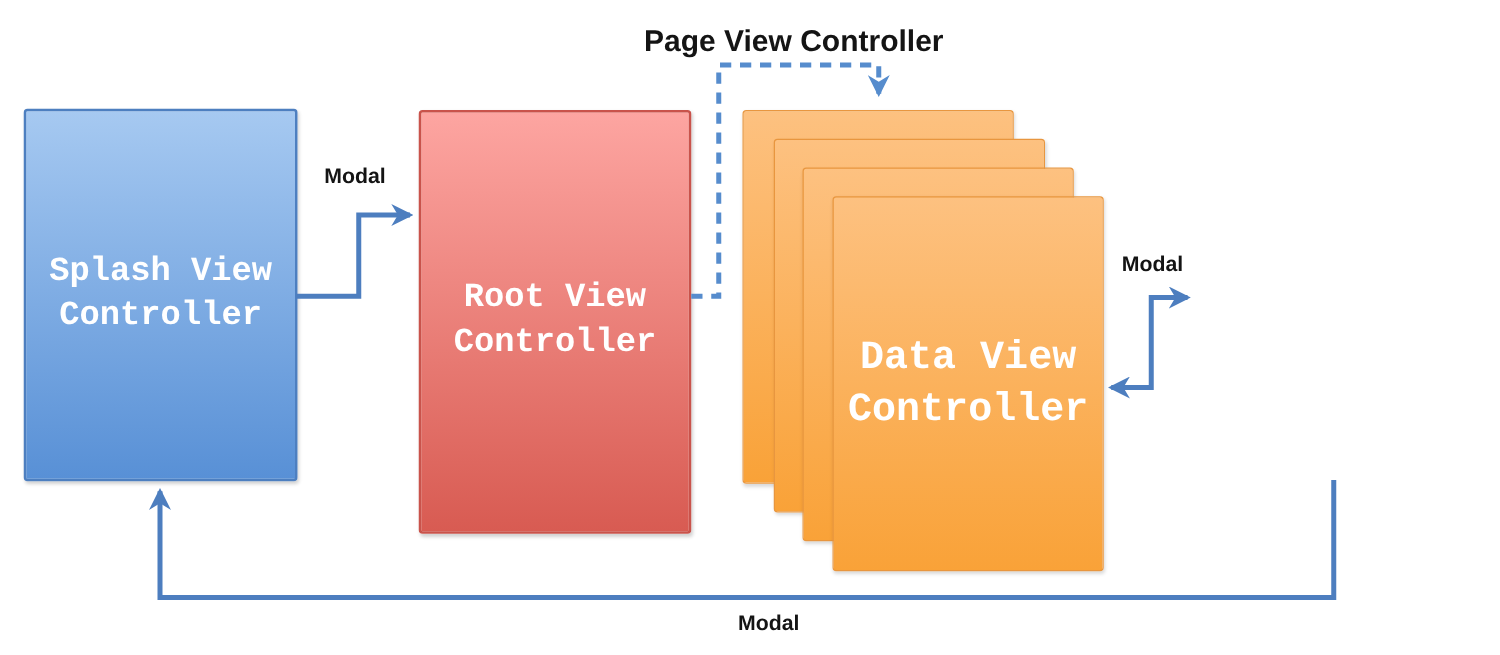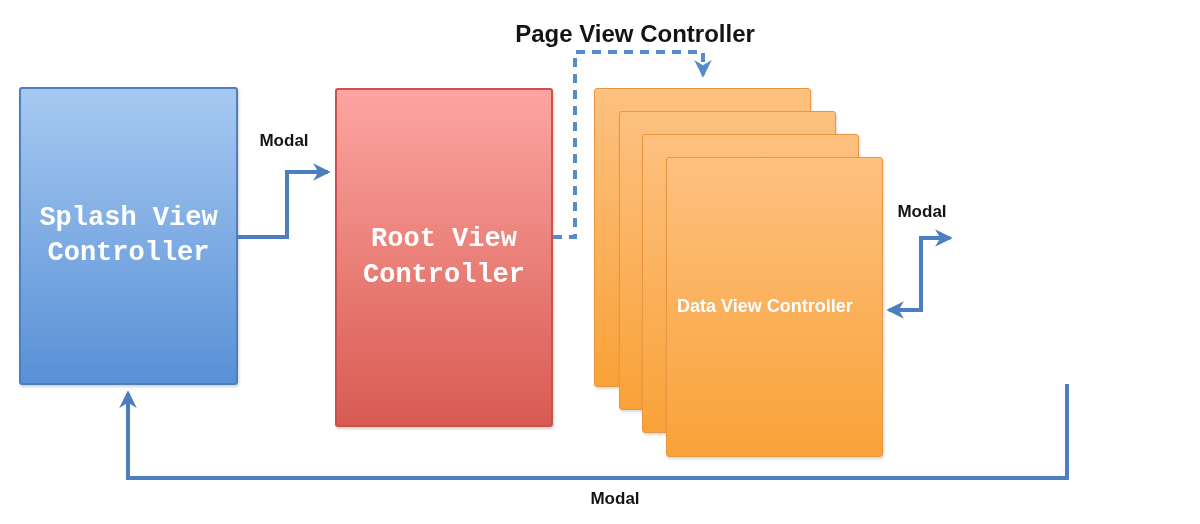--- a/index.html
+++ b/index.html
@@ -43,22 +43,23 @@
     box-shadow:1px 2px 3px rgba(0,0,0,0.15);
     box-sizing:border-box;
   }
   .card-1 { left:594px; top:88px;  }
   .card-2 { left:619px; top:111px; }
   .card-3 { left:642px; top:134px; }
   .card-front {
     left:666px; top:157px; width:217px; height:300px;
     display:flex; align-items:center; justify-content:flex-start;
     text-align:center; color:#ffffff;
-    font-size:18px; font-weight:700; line-height:1.3;
+    font-size:32px; font-weight:700; line-height:1.3;
     padding:0 10px;
+    font-family:Liberation Mono, monospace;
   }
   .floating-label {
     position:absolute;
     transform:translateX(-50%);
     color:#141414;
     font-weight:700;
     font-size:17px;
     white-space:nowrap;
   }
   .label-page { font-size:24px; }

